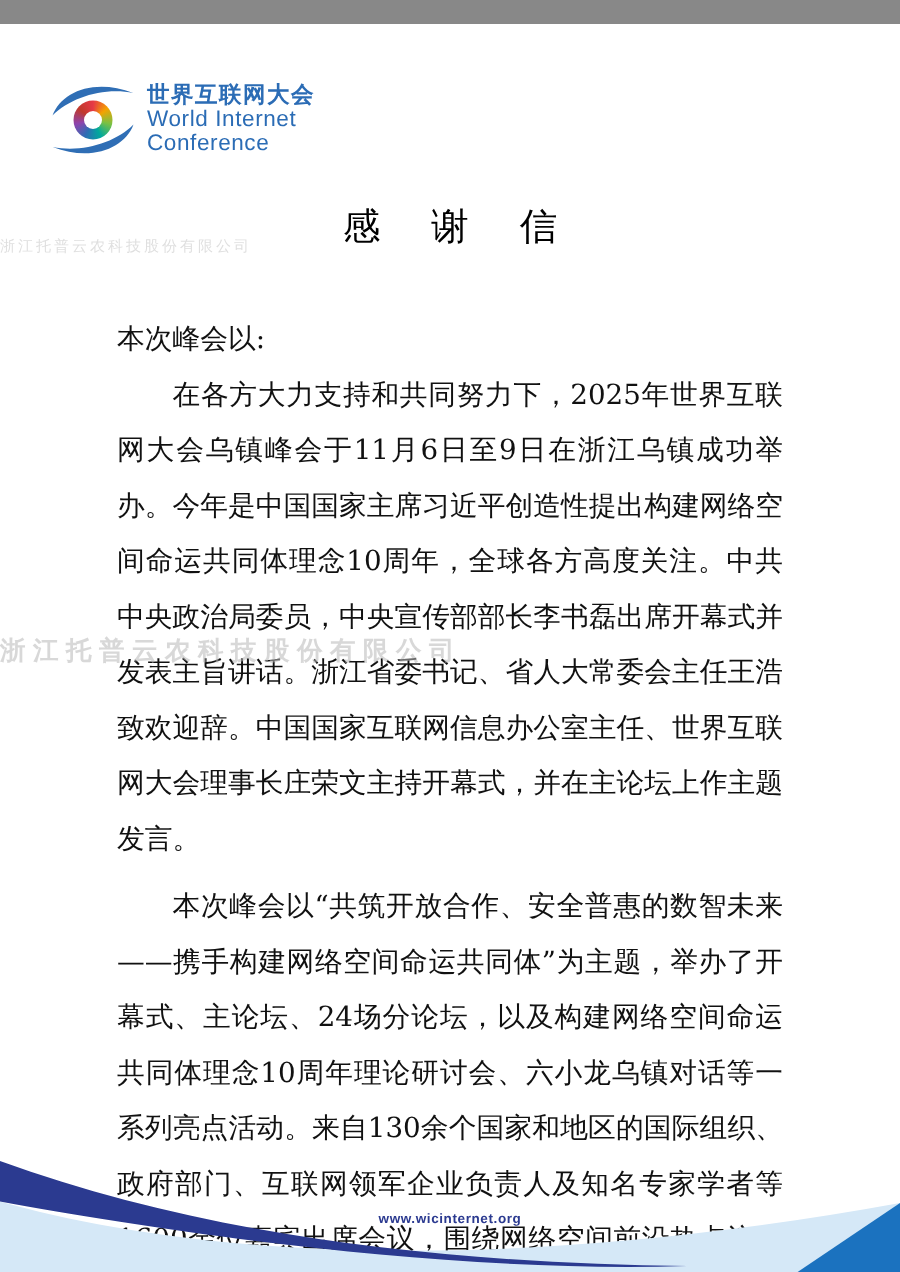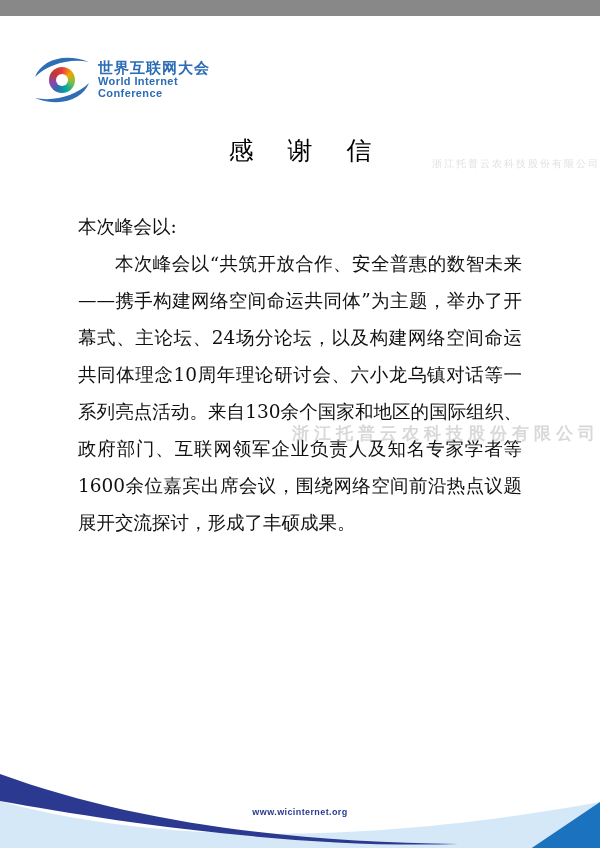--- a/index.html
+++ b/index.html
@@ -15,31 +15,31 @@
   .logo-icon svg{position:absolute;left:0;top:0;}
   .logo-ring{
     position:absolute;left:17px;top:17px;width:26px;height:26px;border-radius:50%;
     background:conic-gradient(#e63946,#f4a300,#7ac143,#00a99d,#2e6db4,#8e44ad,#c0392b,#e63946);
   }
   .logo-ring-hole{
     position:absolute;left:7px;top:7px;width:12px;height:12px;border-radius:50%;background:#fff;
   }
   .logo-text{margin-left:6px;color:#2b6cb5;line-height:1.08;}
   .logo-text .cn{font-size:15px;font-weight:bold;letter-spacing:1px;}
-  .logo-text .en{font-size:11px;font-weight:bold;letter-spacing:0.4px;}
+  .logo-text .en{font-size:15px;font-weight:normal;letter-spacing:0.4px;}
 
   
   .title{
     position:absolute;top:118px;left:0;width:100%;text-align:center;
     font-family:"DejaVu Serif","Liberation Serif",serif;
     font-size:25px;font-weight:normal;color:#000;letter-spacing:13px;text-indent:13px;
   }
 
   
-  .wm{position:absolute;left:0;width:100%;text-align:right;
+  .wm{position:absolute;left:0;width:100%;text-align:left;
       font-family:Liberation Sans, sans-serif;color:#b9b9b9;}
   .wm1{top:141px;font-size:10px;letter-spacing:2px;opacity:0.45;}
   .wm2{top:406px;font-size:17px;font-weight:bold;letter-spacing:5px;opacity:0.55;}
 
   
   .letter{
     position:absolute;left:78px;top:192px;width:444px;
     font-family:"DejaVu Serif","Liberation Serif",serif;
     font-size:18.5px;line-height:37px;color:#111;text-align:justify;
   }
@@ -75,20 +75,21 @@
       <div class="en">Conference</div>
     </div>
   </div>
 
   <div class="title">感 谢 信</div>
 
   <div class="wm wm1">浙江托普云农科技股份有限公司</div>
 
   <div class="letter">
     <div class="greeting">本次峰会以:</div>
+    <p>在各方大力支持和共同努力下，2025年世界互联网大会乌镇峰会于11月6日至9日在浙江乌镇成功举办。今年是中国国家主席习近平创造性提出构建网络空间命运共同体理念10周年，全球各方高度关注。中共中央政治局委员，中央宣传部部长李书磊出席开幕式并发表主旨讲话。浙江省委书记、省人大常委会主任王浩致欢迎辞。中国国家互联网信息办公室主任、世界互联网大会理事长庄荣文主持开幕式，并在主论坛上作主题发言。</p>
     <p>本次峰会以“共筑开放合作、安全普惠的数智未来——携手构建网络空间命运共同体”为主题，举办了开幕式、主论坛、24场分论坛，以及构建网络空间命运共同体理念10周年理论研讨会、六小龙乌镇对话等一系列亮点活动。来自130余个国家和地区的国际组织、政府部门、互联网领军企业负责人及知名专家学者等1600余位嘉宾出席会议，围绕网络空间前沿热点议题展开交流探讨，形成了丰硕成果。</p>
   </div>
 
   <div class="wm wm2">浙江托普云农科技股份有限公司</div>
 
   <svg class="footer-art" viewBox="0 0 600 115">
     <path d="M0,52 C120,86 320,104 600,53 L600,115 L0,115 Z" fill="#d5e8f7"></path>
     <path d="M0,25 C140,76 300,93 458,95 C300,100 115,73 0,52 Z" fill="#2b3a90"></path>
     <path d="M508,115 L600,53 L600,115 Z" fill="#1b72bf"></path>
   </svg>

